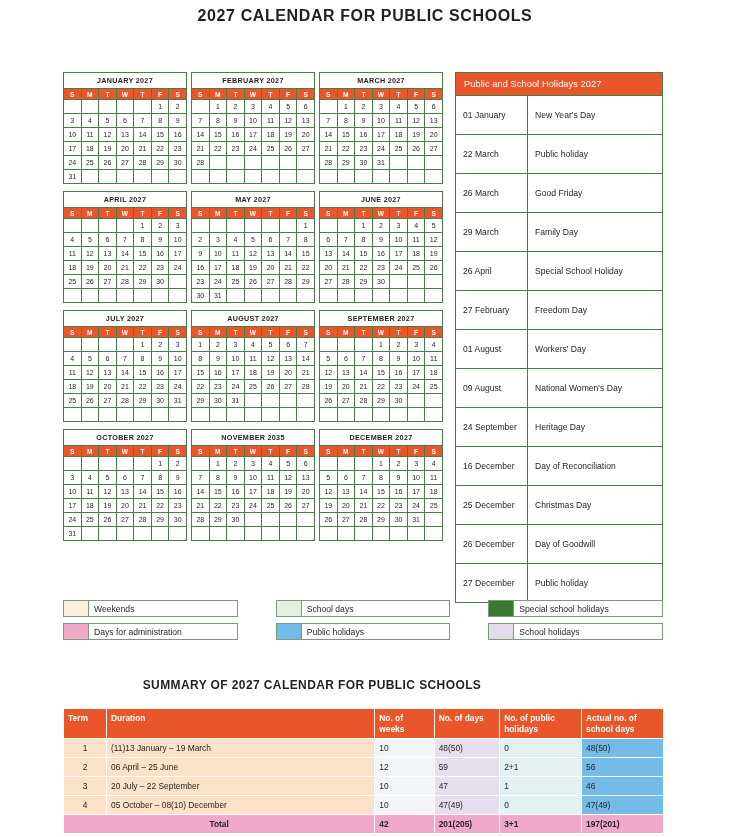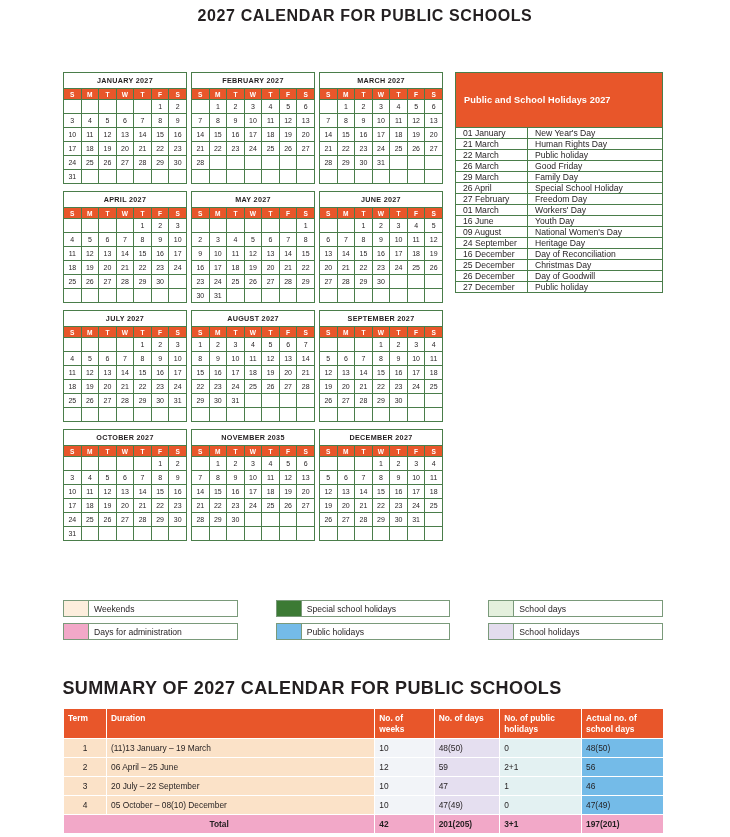--- a/index.html
+++ b/index.html
@@ -77,30 +77,30 @@
     position: absolute;
     left: 455px; top: 72px;
     width: 208px;
     border-collapse: collapse;
     background: #fff;
   }
   .holidays .hd-head {
     background: #e8562a;
     color: #ffffff;
     font-size: 9.2px;
-    font-weight: bold;
+    font-weight: normal;
     text-align: left;
-    padding: 22px 8px;
+    padding: 6px 8px;
     border: 1px solid #4a7d4a;
     letter-spacing: .1px;
   }
   .holidays td {
     border: 1px solid #4a7d4a;
     font-size: 8.6px;
-    padding: 0 7px;
+    padding: 14px 7px;
     color: #231f20;
     background: #ffffff;
     white-space: nowrap;
   }
   .holidays td.hdate { width: 72px; }
 
   
   .legend {
     position: absolute;
     left: 63px; top: 600px;
@@ -124,21 +124,21 @@
     align-items: center;
     color: #231f20;
   }
 
   
   .summary-title {
     position: absolute;
     left: 0; top: 678px;
     width: 624px;
     text-align: center;
-    font-size: 18px;
+    font-size: 12px;
     font-weight: bold;
     letter-spacing: .4px;
   }
   .summary {
     position: absolute;
     left: 63px; top: 708px;
     width: 601px;
     border-collapse: collapse;
   }
   .summary th {
@@ -1035,50 +1035,42 @@
   <table class="holidays">
     <tbody>
         <tr>
           <th class="hd-head" colspan="2">Public and School Holidays 2027</th>
         </tr>
         <tr>
           <td class="hdate">01 January</td>
           <td>New Year's Day</td>
         </tr>
         <tr>
-          <td class="hdate">21 March</td>
-          <td>Human Rights Day</td>
-        </tr>
-        <tr>
           <td class="hdate">22 March</td>
           <td>Public holiday</td>
         </tr>
         <tr>
           <td class="hdate">26 March</td>
           <td>Good Friday</td>
         </tr>
         <tr>
           <td class="hdate">29 March</td>
           <td>Family Day</td>
         </tr>
         <tr>
           <td class="hdate">26 April</td>
           <td>Special School Holiday</td>
         </tr>
         <tr>
           <td class="hdate">27 February</td>
           <td>Freedom Day</td>
         </tr>
         <tr>
-          <td class="hdate">01 March</td>
+          <td class="hdate">01 August</td>
           <td>Workers' Day</td>
-        </tr>
-        <tr>
-          <td class="hdate">16 June</td>
-          <td>Youth Day</td>
         </tr>
         <tr>
           <td class="hdate">09 August</td>
           <td>National Women's Day</td>
         </tr>
         <tr>
           <td class="hdate">24 September</td>
           <td>Heritage Day</td>
         </tr>
         <tr>
@@ -1100,26 +1092,26 @@
       </tbody>
   </table>
 
   <div class="legend">
       <div class="legend-row">
         <div class="legend-item">
           <div class="legend-swatch" style="background:#fdeedd"></div>
           <div class="legend-label">Weekends</div>
         </div>
         <div class="legend-item">
+          <div class="legend-swatch" style="background:#e4f0dd"></div>
+          <div class="legend-label">School days</div>
+        </div>
+        <div class="legend-item">
           <div class="legend-swatch" style="background:#3c7a34"></div>
           <div class="legend-label">Special school holidays</div>
-        </div>
-        <div class="legend-item">
-          <div class="legend-swatch" style="background:#e4f0dd"></div>
-          <div class="legend-label">School days</div>
         </div>
       </div>
       <div class="legend-row">
         <div class="legend-item">
           <div class="legend-swatch" style="background:#f2a8c8"></div>
           <div class="legend-label">Days for administration</div>
         </div>
         <div class="legend-item">
           <div class="legend-swatch" style="background:#74bbe8"></div>
           <div class="legend-label">Public holidays</div>

